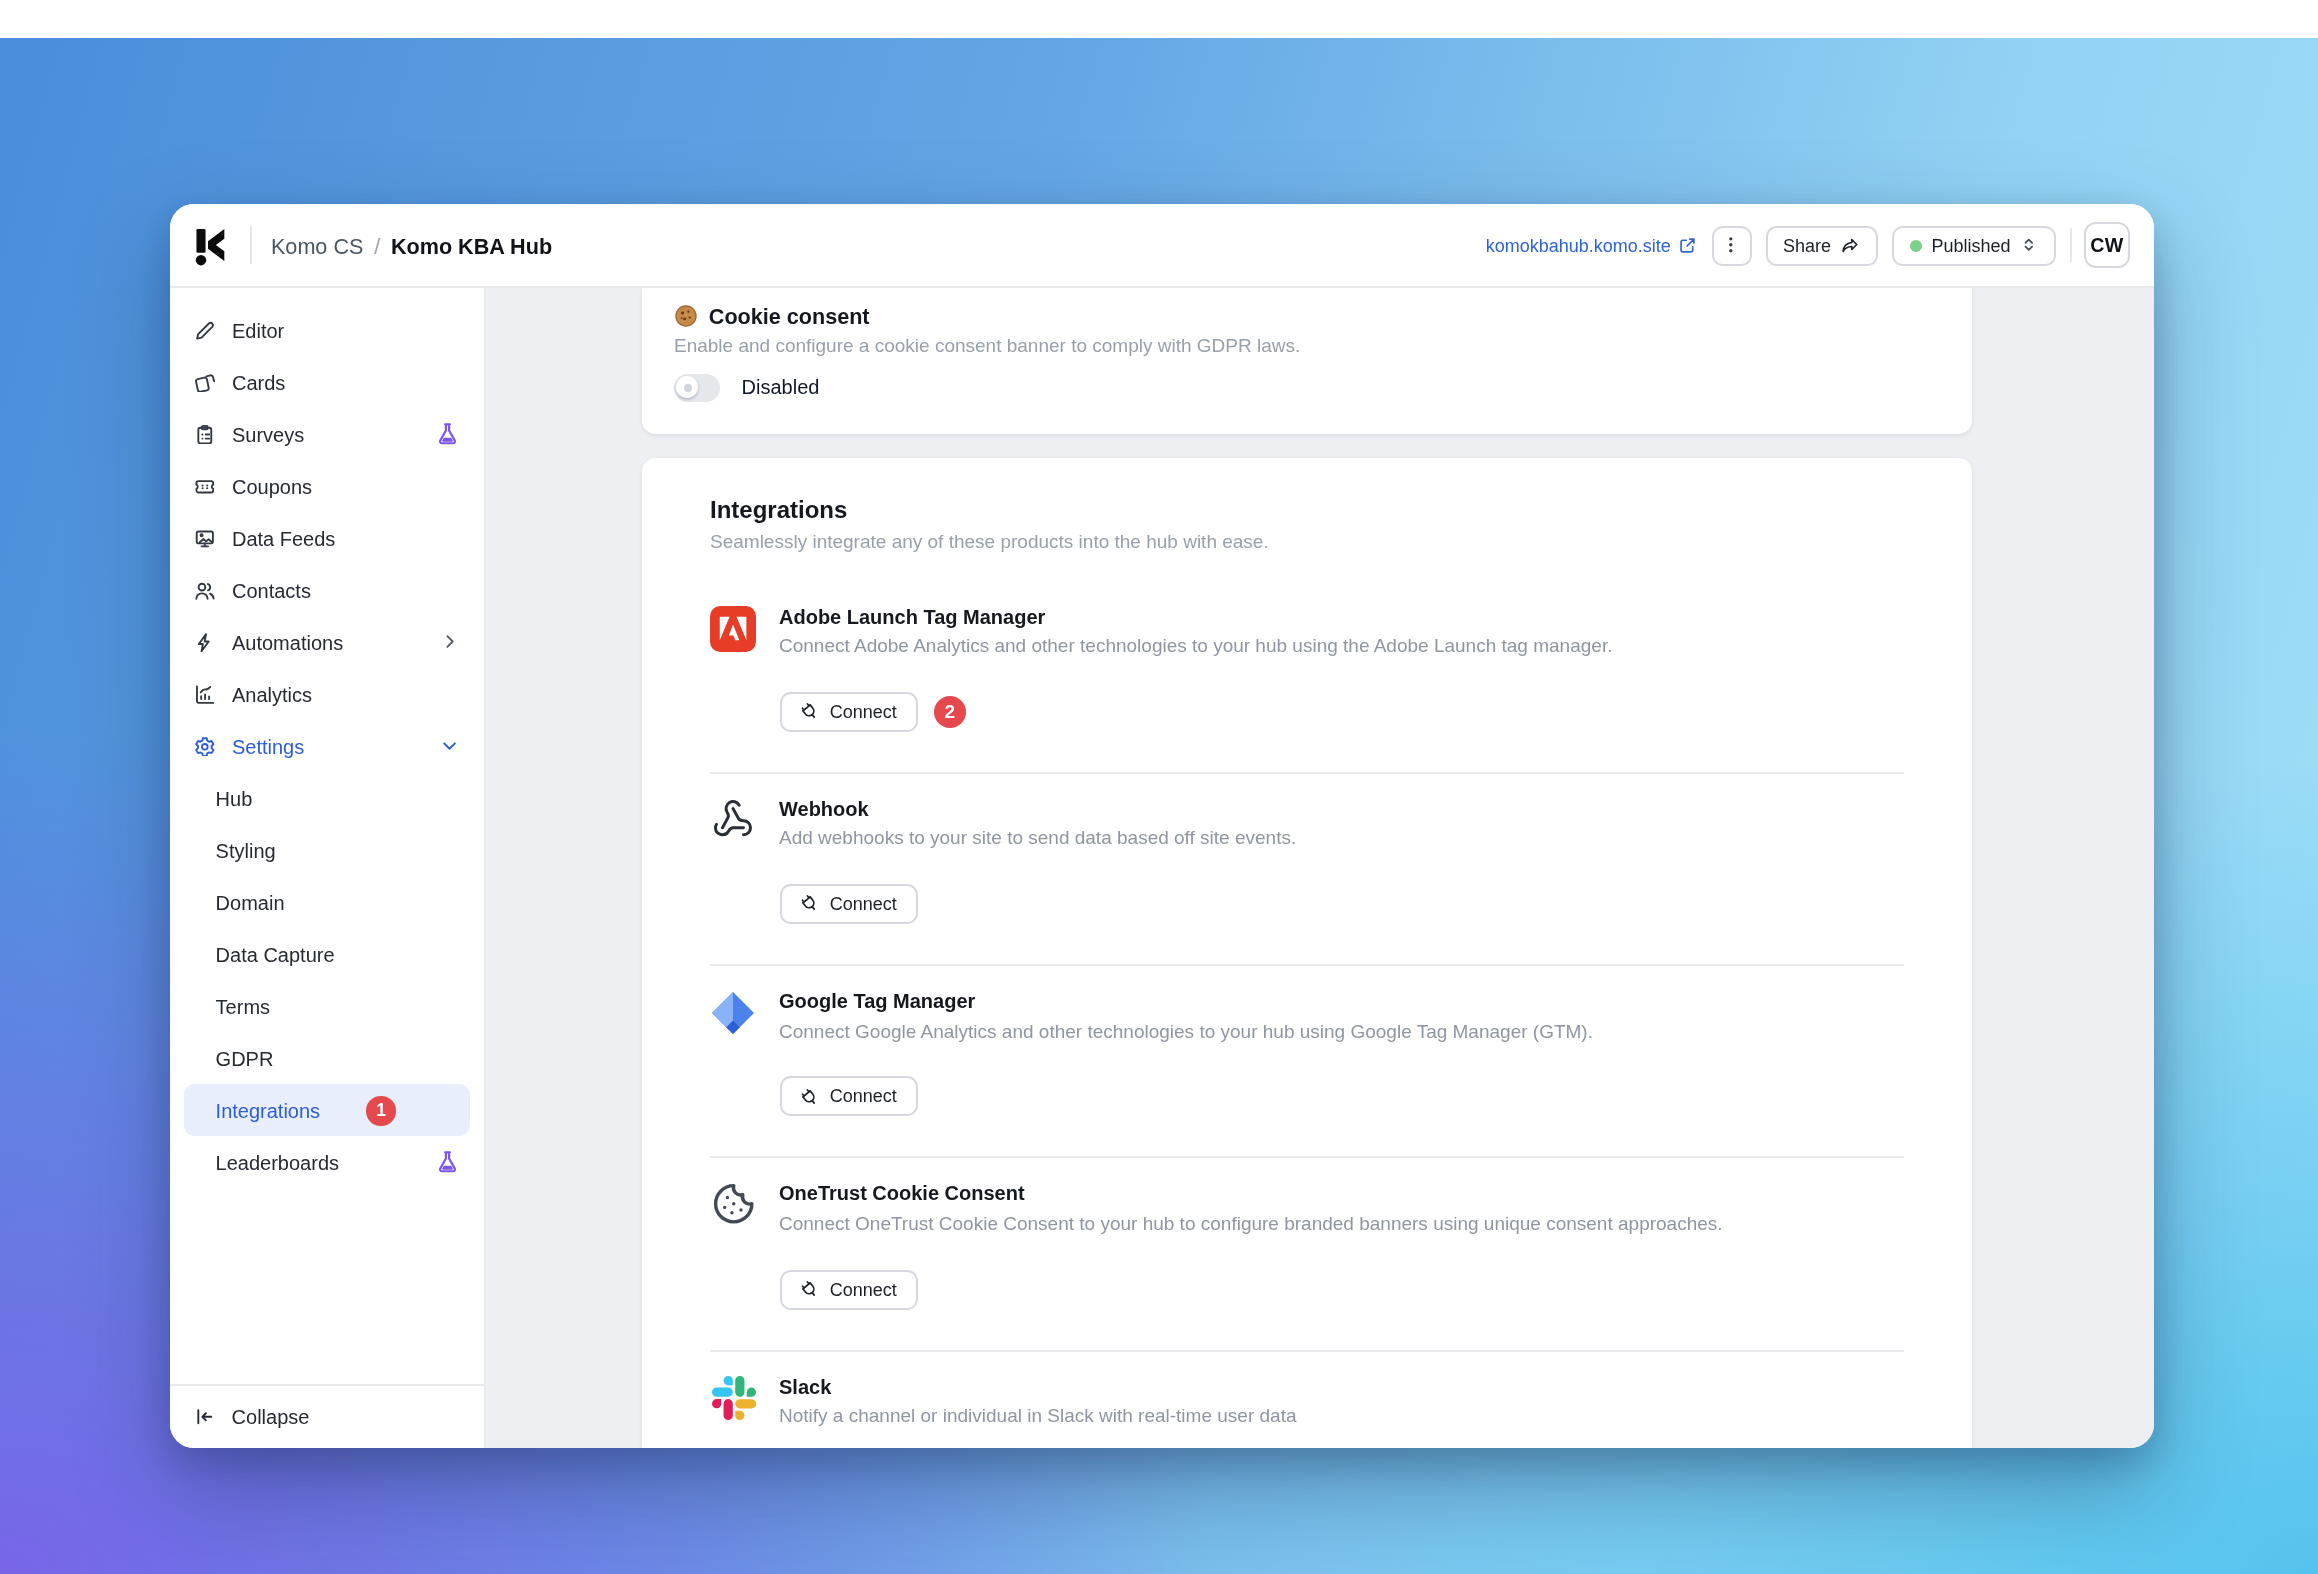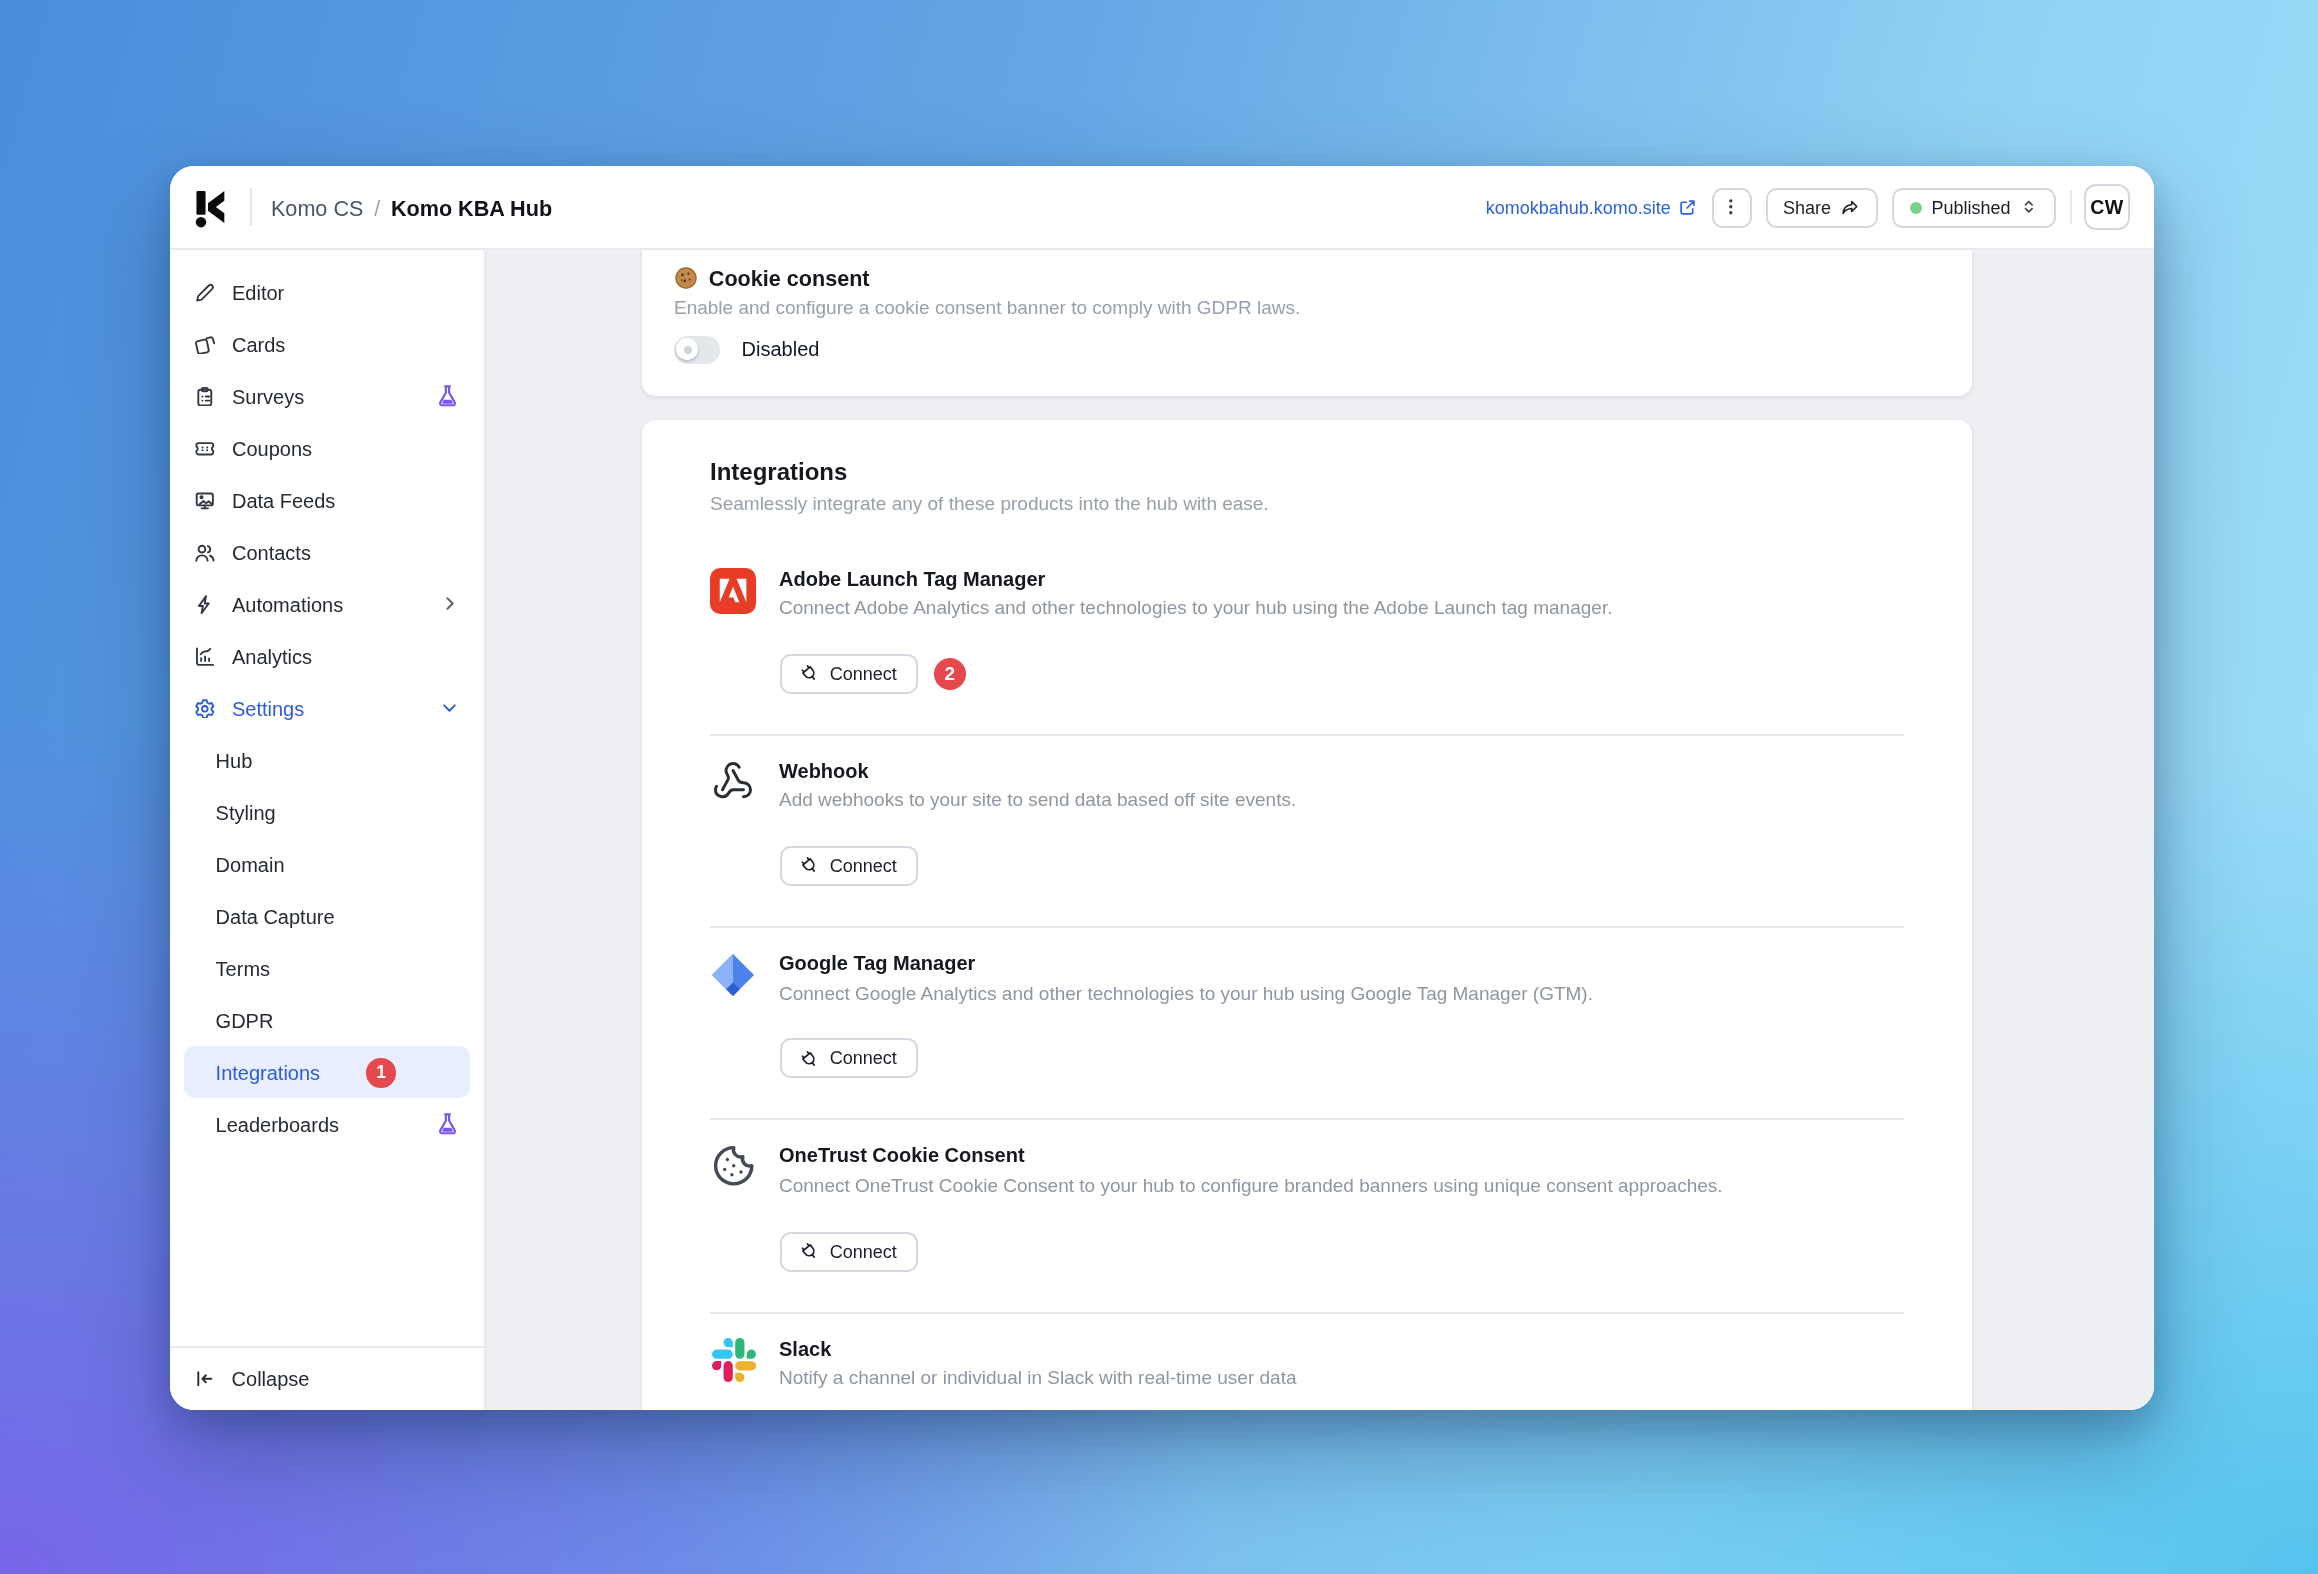--- a/index.html
+++ b/index.html
@@ -4,20 +4,21 @@
 <style>
   * { margin:0; padding:0; box-sizing:border-box; }
   html,body { width:2319px; height:1575px; overflow:hidden; }
   body { font-family:"Liberation Sans","DejaVu Sans",sans-serif; }
   .bg {
     position:absolute; inset:0;
     background:
       radial-gradient(95% 100% at 0% 100%, #7766e8 0%, rgba(119,102,232,0) 55%),
       radial-gradient(85% 85% at 100% 100%, #55c3ee 0%, rgba(85,195,238,0) 62%),
       linear-gradient(105deg,#4a8edb 0%,#64a7e5 40%,#92d3f4 75%,#9fe0f8 100%);
+    margin-top: 38px;
   }
   .stage { position:absolute; left:0; top:0; width:1159px; height:787px;
            transform:scale(2); transform-origin:0 0; }
 
   .window {
     position:absolute; left:85px; top:83px; width:992px; height:622px;
     background:#fff; border-radius:12px; overflow:hidden;
     box-shadow:0 20px 47px rgba(20,40,80,.35), 0 6.8px 17px rgba(20,40,80,.22);
     display:flex; flex-direction:column;
   }

